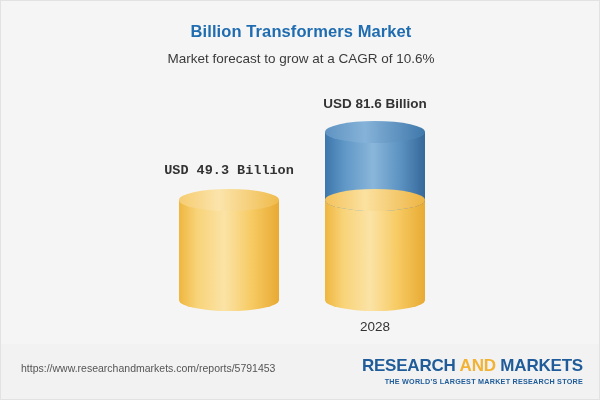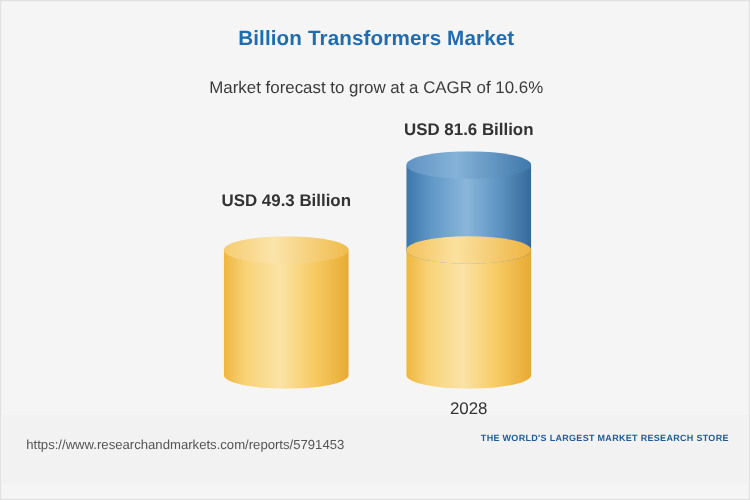--- a/index.html
+++ b/index.html
@@ -30,21 +30,21 @@
     padding-top: 20px;
   }
   .chart-title {
     font-size: 16.5px;
     font-weight: bold;
     color: #1f6cb0;
     letter-spacing: 0.1px;
     line-height: 20px;
   }
   .chart-subtitle {
-    margin-top: 20px;
+    margin-top: 9px;
     font-size: 13.5px;
     color: #3b3b3b;
     line-height: 18px;
   }
 
   
   .plot {
     position: absolute;
     left: 0;
     top: 0;
@@ -63,21 +63,21 @@
 
   .value-label {
     position: absolute;
     width: 160px;
     text-align: center;
     font-size: 13.5px;
     font-weight: bold;
     color: #333333;
     line-height: 16px;
   }
-  .g2022 .value-label { top: 152px; }
+  .g2022 .value-label { top: 162px; font-family: Liberation Mono, monospace; }
   .g2027 .value-label { top: 95px; }
 
   .cat-label {
     position: absolute;
     top: 318px;
     width: 160px;
     text-align: center;
     font-size: 13.5px;
     color: #333333;
   }
@@ -89,21 +89,21 @@
   }
   .g2022 .cylinder { top: 188px; height: 122px; }
   .g2027 .cylinder { top: 120px; height: 190px; }
 
   .cyl-svg { display: block; width: 100px; }
 
   
   .footer {
     position: absolute;
     left: 0;
-    bottom: 12px;
+    bottom: 0;
     width: 600px;
     height: 55px;
     background: #f2f2f2;
   }
   .footer-url {
     position: absolute;
     left: 20px;
     top: 18px;
     font-size: 10.5px;
     color: #555555;
@@ -207,17 +207,18 @@
         </svg>
       </div>
       <div class="cat-label">2028</div>
     </div>
 
   </div>
 
   <div class="footer">
     <div class="footer-url">https://www.researchandmarkets.com/reports/5791453</div>
     <div class="brand">
+      <div class="brand-name"><span class="brand-research">RESEARCH </span><span class="brand-and">AND </span><span class="brand-markets">MARKETS</span></div>
       <div class="brand-tagline">THE WORLD'S LARGEST MARKET RESEARCH STORE</div>
     </div>
   </div>
 
 </div>
 
 </body></html>

